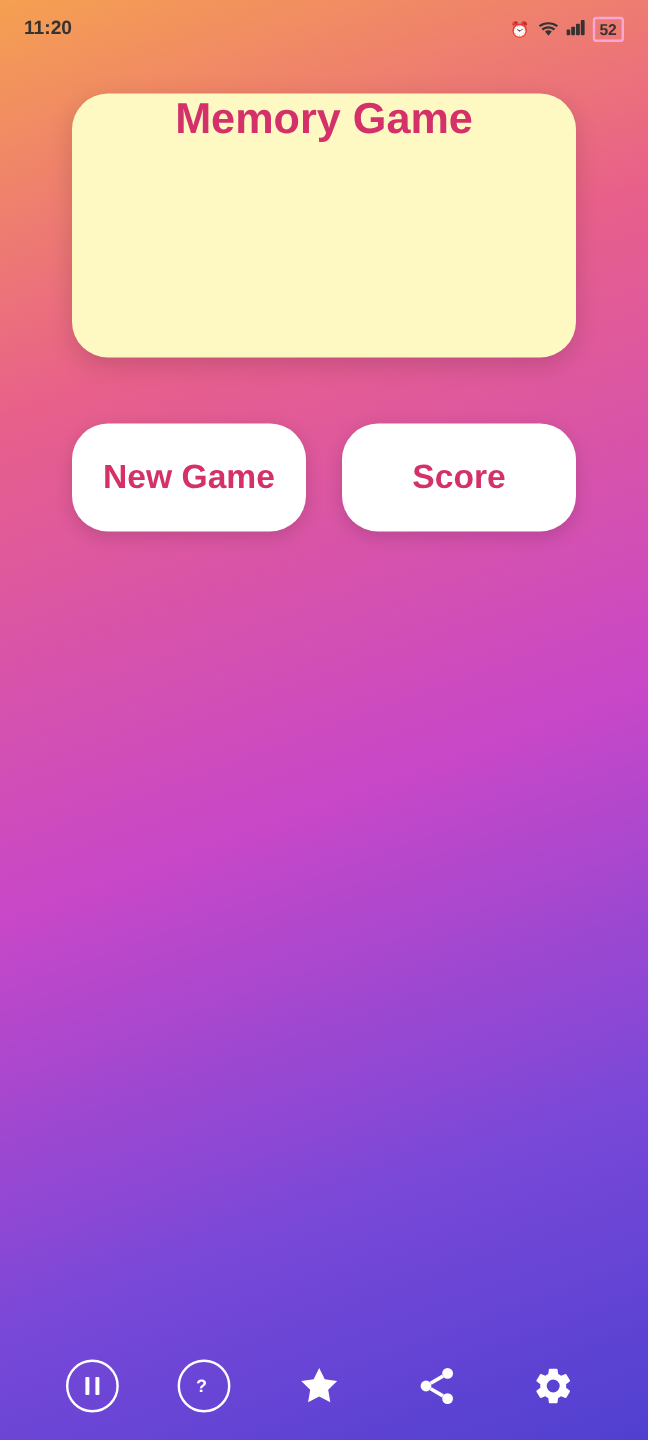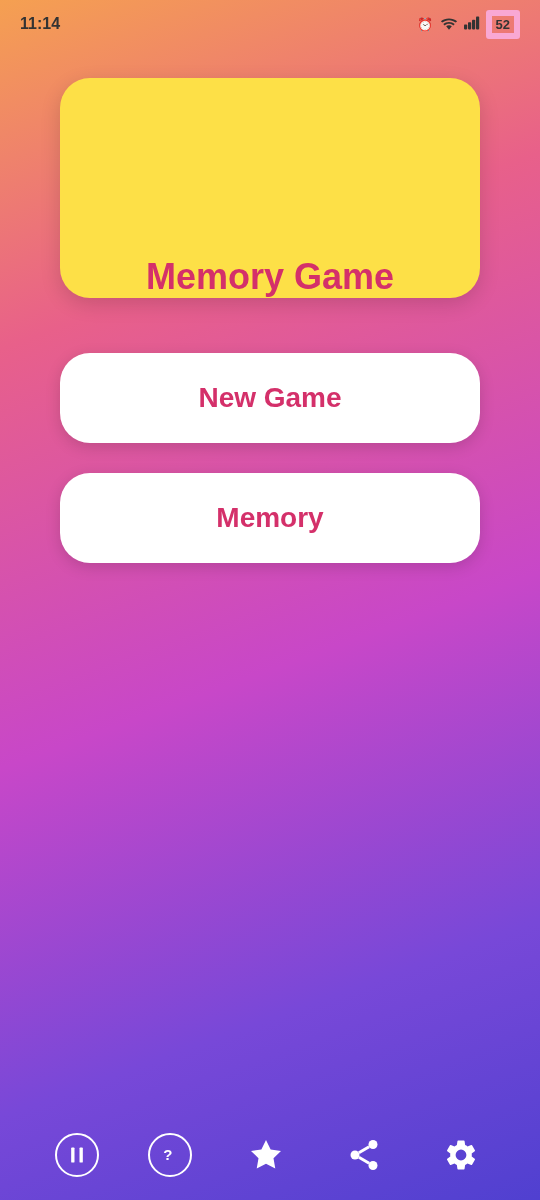--- a/index.html
+++ b/index.html
@@ -39,62 +39,62 @@
       align-items: center;
       gap: 6px;
     }
 
     .status-icons span {
       font-size: 13px;
       color: #333;
     }
 
     .battery-box {
-      border: 6px solid #f9a8d4;
+      border: 2px solid #f9a8d4;
       border-radius: 3px;
       padding: 1px 4px;
       font-size: 11px;
       font-weight: 600;
       color: #333;
     }
 
     
     .main-content {
       flex: 1;
       display: flex;
       flex-direction: column;
       align-items: center;
       padding: 30px 60px 20px 60px;
     }
 
     
     .title-card {
-      background: #fde047;
+      background: #fef9c3;
       border-radius: 30px;
       width: 100%;
       height: 220px;
       display: flex;
-      align-items: flex-end;
+      align-items: flex-start;
       justify-content: center;
       box-shadow: 0 6px 20px rgba(0,0,0,0.15);
       margin-bottom: 55px;
     }
 
     .title-text {
       font-size: 36px;
       font-weight: 700;
       color: #d4306a;
       text-align: center;
     }
 
     
     .menu-buttons {
       width: 100%;
       display: flex;
-      flex-direction: column;
+      flex-direction: row;
       gap: 30px;
     }
 
     .menu-btn {
       background: white;
       border: none;
       border-radius: 30px;
       height: 90px;
       width: 100%;
       font-size: 28px;
@@ -146,21 +146,21 @@
     }
 
     .nav-icon-circle svg {
       fill: white;
     }
   </style>
 </head>
 <body>
 
 <div class="status-bar">
-  <span class="status-time">11:14</span>
+  <span class="status-time">11:20</span>
   <div class="status-icons">
 
     <span>⏰</span>
 
     <span>
       <svg width="18" height="14" viewBox="0 0 24 18" fill="#333">
         <path d="M12 3C7.95 3 4.21 4.34 1.2 6.6L3 8.4C5.5 6.48 8.62 5.25 12 5.25s6.5 1.23 9 3.15L22.8 6.6C19.79 4.34 16.05 3 12 3zm0 4.5c-2.94 0-5.59 1.08-7.62 2.86L6.18 12.2C7.7 10.88 9.76 10 12 10s4.3.88 5.82 2.2l1.8-1.84C17.59 8.58 14.94 7.5 12 7.5zm0 4.5c-1.46 0-2.78.56-3.76 1.47L12 18l3.76-4.53A5.22 5.22 0 0 0 12 12z"></path>
       </svg>
     </span>
 
@@ -179,21 +179,21 @@
 </div>
 
 <div class="main-content">
 
   <div class="title-card">
     <span class="title-text">Memory Game</span>
   </div>
 
   <div class="menu-buttons">
     <button class="menu-btn">New Game</button>
-    <button class="menu-btn">Memory</button>
+    <button class="menu-btn">Score</button>
   </div>
 
 </div>
 
 <div class="bottom-nav">
 
   <div class="nav-icon-circle">
     <svg width="20" height="20" viewBox="0 0 24 24">
       <rect x="5" y="3" width="4" height="18" rx="1"></rect>
       <rect x="15" y="3" width="4" height="18" rx="1"></rect>

